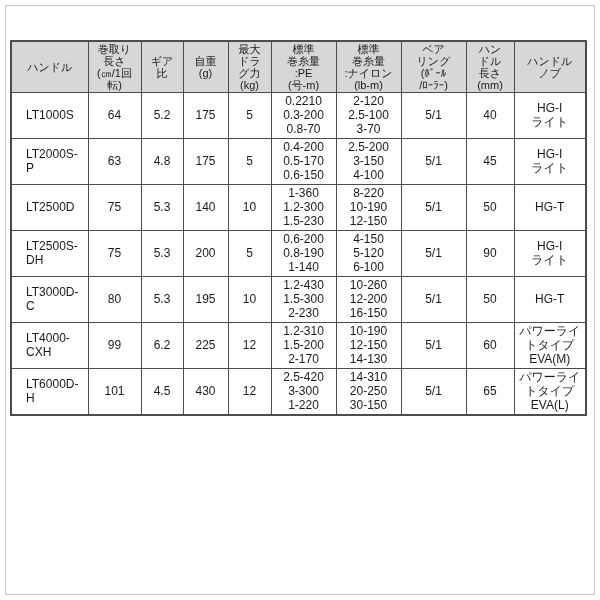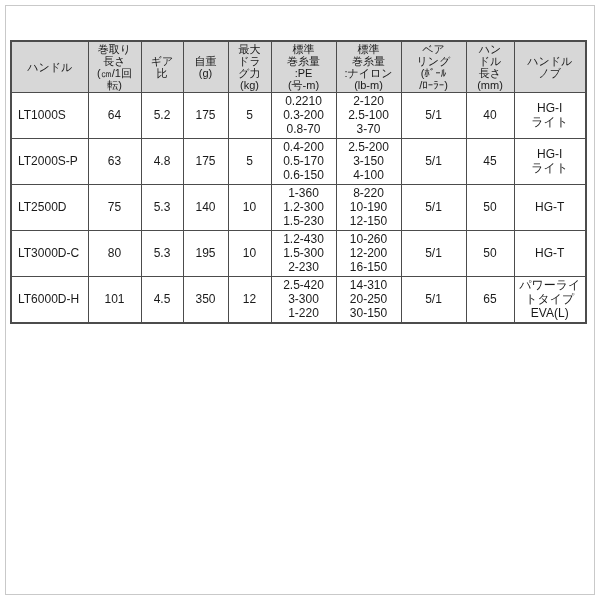--- a/index.html
+++ b/index.html
@@ -45,21 +45,21 @@
     height: 48px;
     margin-top: 48px;
   }
   table.spec td {
     font-size: 12px;
     line-height: 1.16;
     height: 43px;
   }
   table.spec td.col-item {
     text-align: left;
-    padding-left: 6px;
+    padding-left: 14px;
   }
 </style>
 </head>
 <body>
 
 <div class="image-frame"></div>
 
 <table class="spec">
   <colgroup>
     <col style="width:77px">
@@ -153,40 +153,75 @@
 1.2-300
 1.5-230</td>
         <td class="col-nylon">8-220
 10-190
 12-150</td>
         <td class="col-bearing">5/1</td>
         <td class="col-handle">50</td>
         <td class="col-knob">HG-T</td>
       </tr>
       <tr>
+        <td class="col-item">LT2500S-DH</td>
+        <td class="col-length">75</td>
+        <td class="col-gear">5.3</td>
+        <td class="col-weight">200</td>
+        <td class="col-drag">5</td>
+        <td class="col-pe">0.6-200
+0.8-190
+1-140</td>
+        <td class="col-nylon">4-150
+5-120
+6-100</td>
+        <td class="col-bearing">5/1</td>
+        <td class="col-handle">90</td>
+        <td class="col-knob">HG-I
+ライト</td>
+      </tr>
+      <tr>
         <td class="col-item">LT3000D-C</td>
         <td class="col-length">80</td>
         <td class="col-gear">5.3</td>
         <td class="col-weight">195</td>
         <td class="col-drag">10</td>
         <td class="col-pe">1.2-430
 1.5-300
 2-230</td>
         <td class="col-nylon">10-260
 12-200
 16-150</td>
         <td class="col-bearing">5/1</td>
         <td class="col-handle">50</td>
         <td class="col-knob">HG-T</td>
       </tr>
       <tr>
+        <td class="col-item">LT4000-CXH</td>
+        <td class="col-length">99</td>
+        <td class="col-gear">6.2</td>
+        <td class="col-weight">225</td>
+        <td class="col-drag">12</td>
+        <td class="col-pe">1.2-310
+1.5-200
+2-170</td>
+        <td class="col-nylon">10-190
+12-150
+14-130</td>
+        <td class="col-bearing">5/1</td>
+        <td class="col-handle">60</td>
+        <td class="col-knob">パワーライ
+トタイプ
+EVA(M)</td>
+      </tr>
+      <tr>
         <td class="col-item">LT6000D-H</td>
         <td class="col-length">101</td>
         <td class="col-gear">4.5</td>
-        <td class="col-weight">350</td>
+        <td class="col-weight">430</td>
         <td class="col-drag">12</td>
         <td class="col-pe">2.5-420
 3-300
 1-220</td>
         <td class="col-nylon">14-310
 20-250
 30-150</td>
         <td class="col-bearing">5/1</td>
         <td class="col-handle">65</td>
         <td class="col-knob">パワーライ

